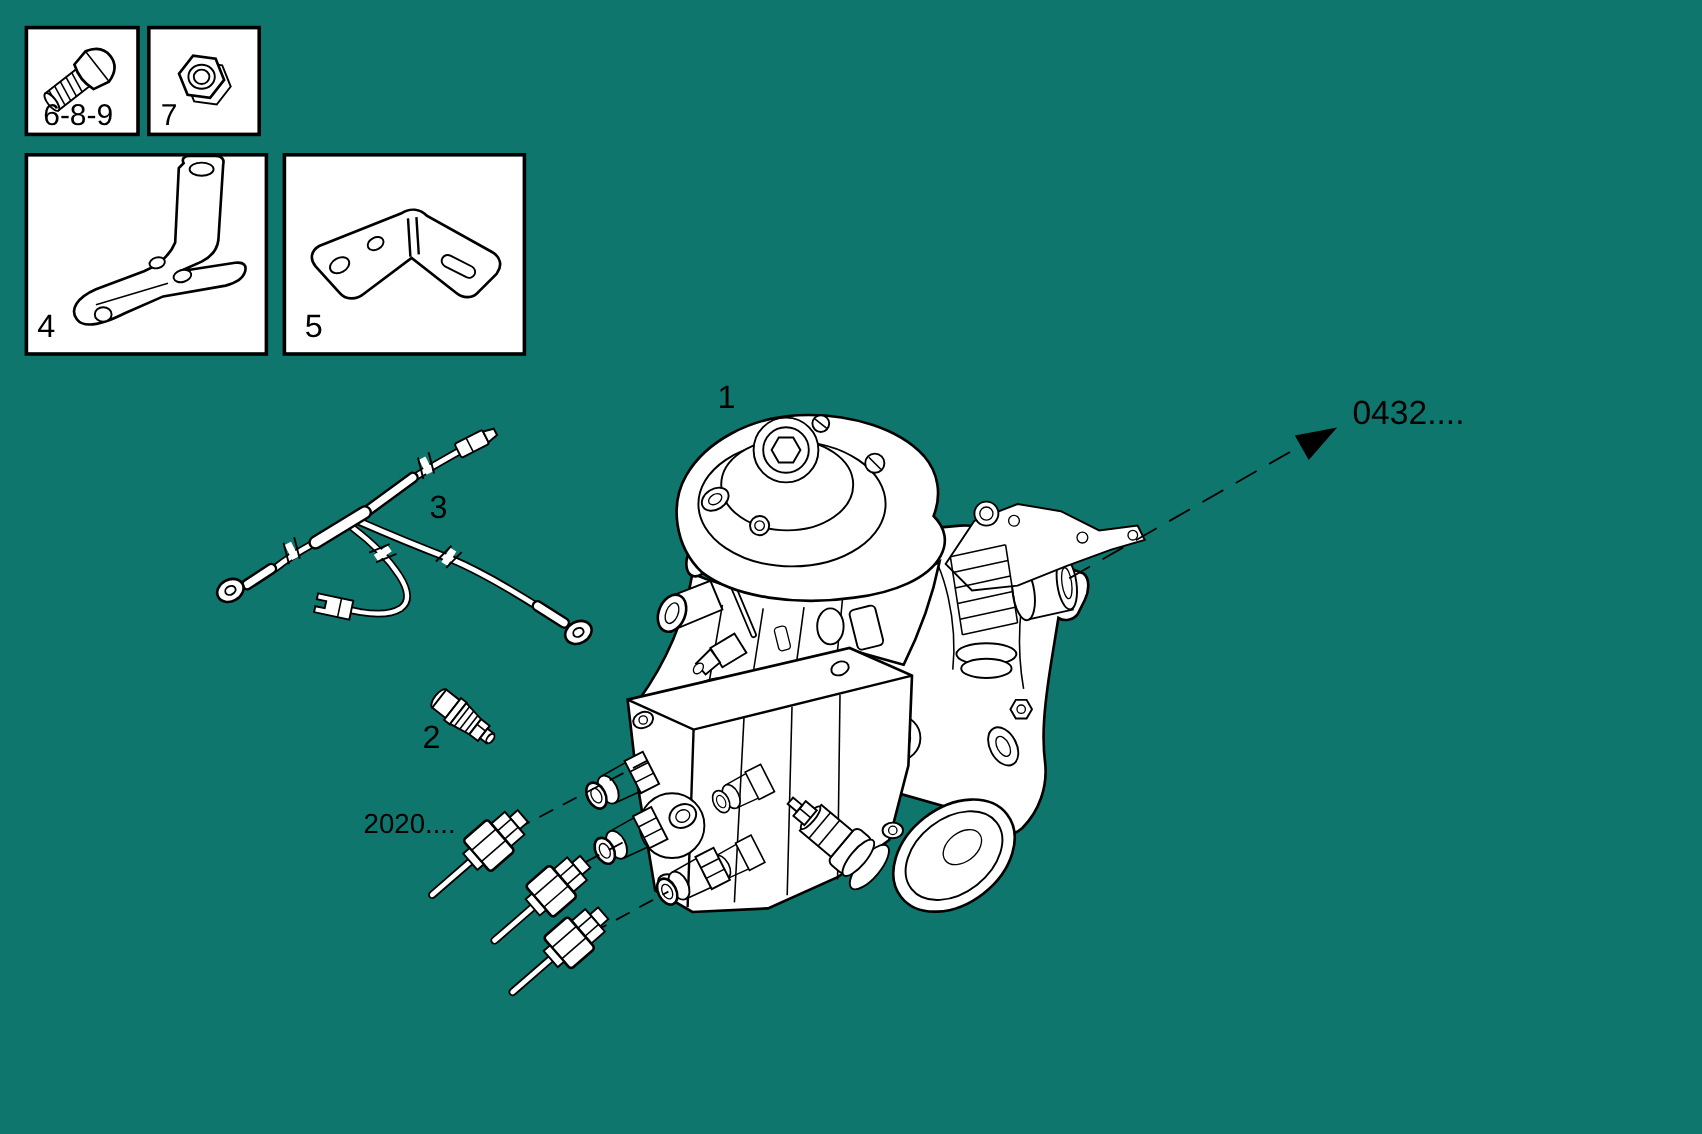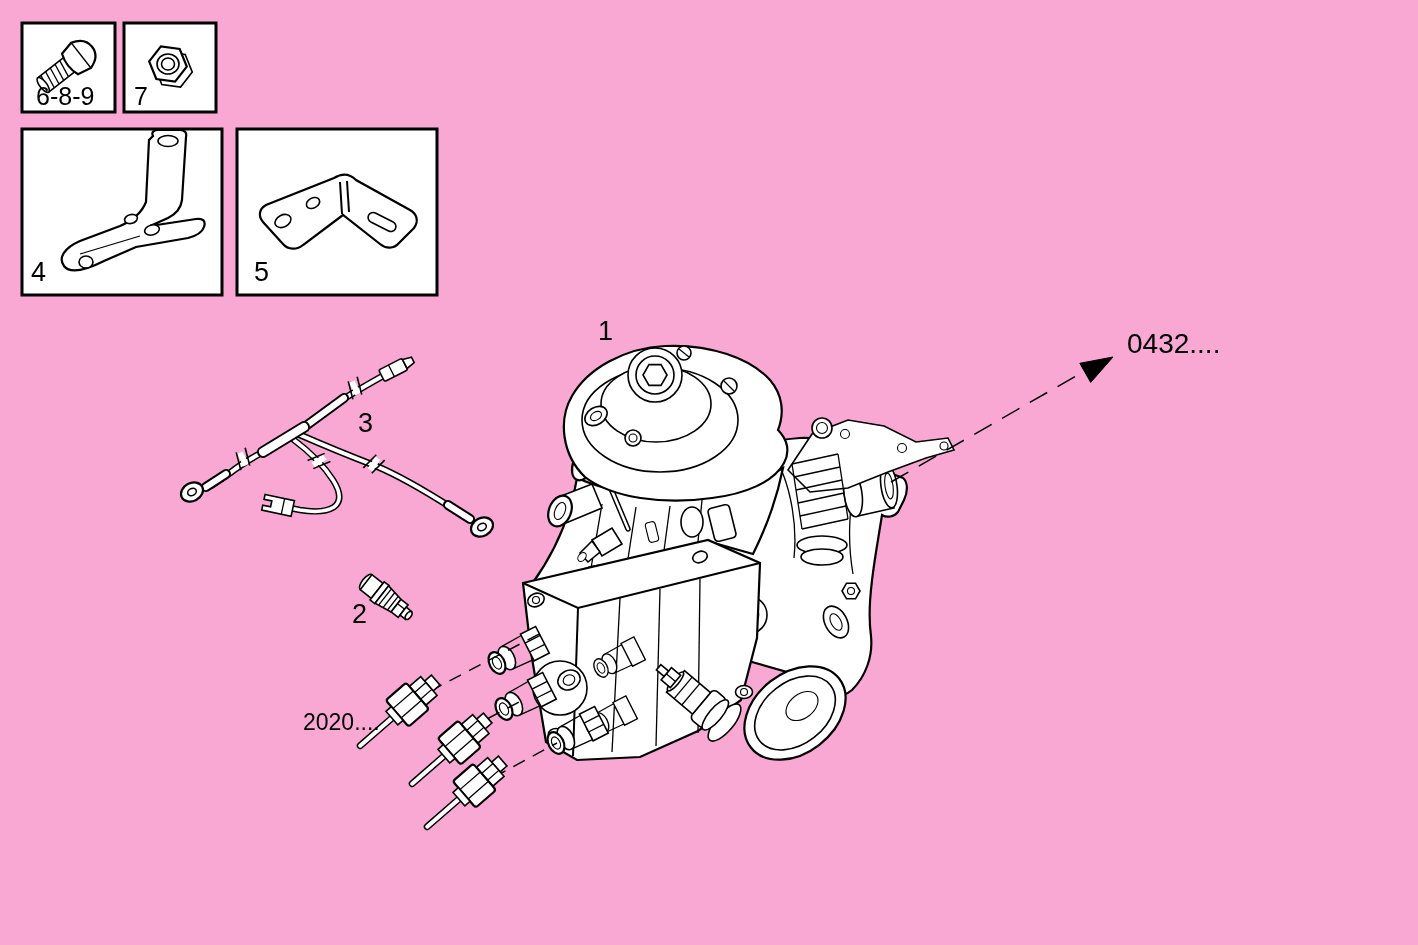--- a/index.html
+++ b/index.html
@@ -1,16 +1,16 @@
 <!DOCTYPE html>
 <html><head>
 <meta charset="utf-8">
 <style>
   html,body{margin:0;padding:0;background:#fff;}
-  .stage{position:relative;width:1418px;height:945px;background:#f9a8d4;
+  .stage{position:relative;width:1418px;height:945px;background:#0f766e;
          font-family:"Liberation Sans",sans-serif;overflow:hidden;}
   .stage svg{position:absolute;left:0;top:0;}
   .lbl{position:absolute;color:#000;line-height:1;white-space:nowrap;}
   
   .s{fill:#fff;stroke:#000;stroke-width:1.6;}
   .s2{stroke-width:2.2;}
   .s1{stroke-width:1.1;}
   .box{fill:#fff;stroke:#000;stroke-width:3;}
   .ln{stroke:#000;stroke-width:1.3;fill:none;}
   .ln2{stroke:#000;stroke-width:2;fill:none;}
@@ -408,16 +408,16 @@
 
 </svg>
 
 <div class="lbl" style="left:36px;top:84px;font-size:25px;">6-8-9</div>
 <div class="lbl" style="left:134px;top:84px;font-size:25px;">7</div>
 <div class="lbl" style="left:31px;top:259px;font-size:27px;">4</div>
 <div class="lbl" style="left:254px;top:259px;font-size:27px;">5</div>
 <div class="lbl" style="left:598px;top:318px;font-size:27px;">1</div>
 <div class="lbl" style="left:352px;top:601px;font-size:27px;">2</div>
 <div class="lbl" style="left:358px;top:410px;font-size:27px;">3</div>
-<div class="lbl" style="left:303px;top:675px;font-size:23px;margin-top:36px;">2020....</div>
+<div class="lbl" style="left:303px;top:675px;font-size:23px;">2020....</div>
 <div class="lbl" style="left:1127px;top:330px;font-size:28px;">0432....</div>
 
 </div>
 
 </body></html>

